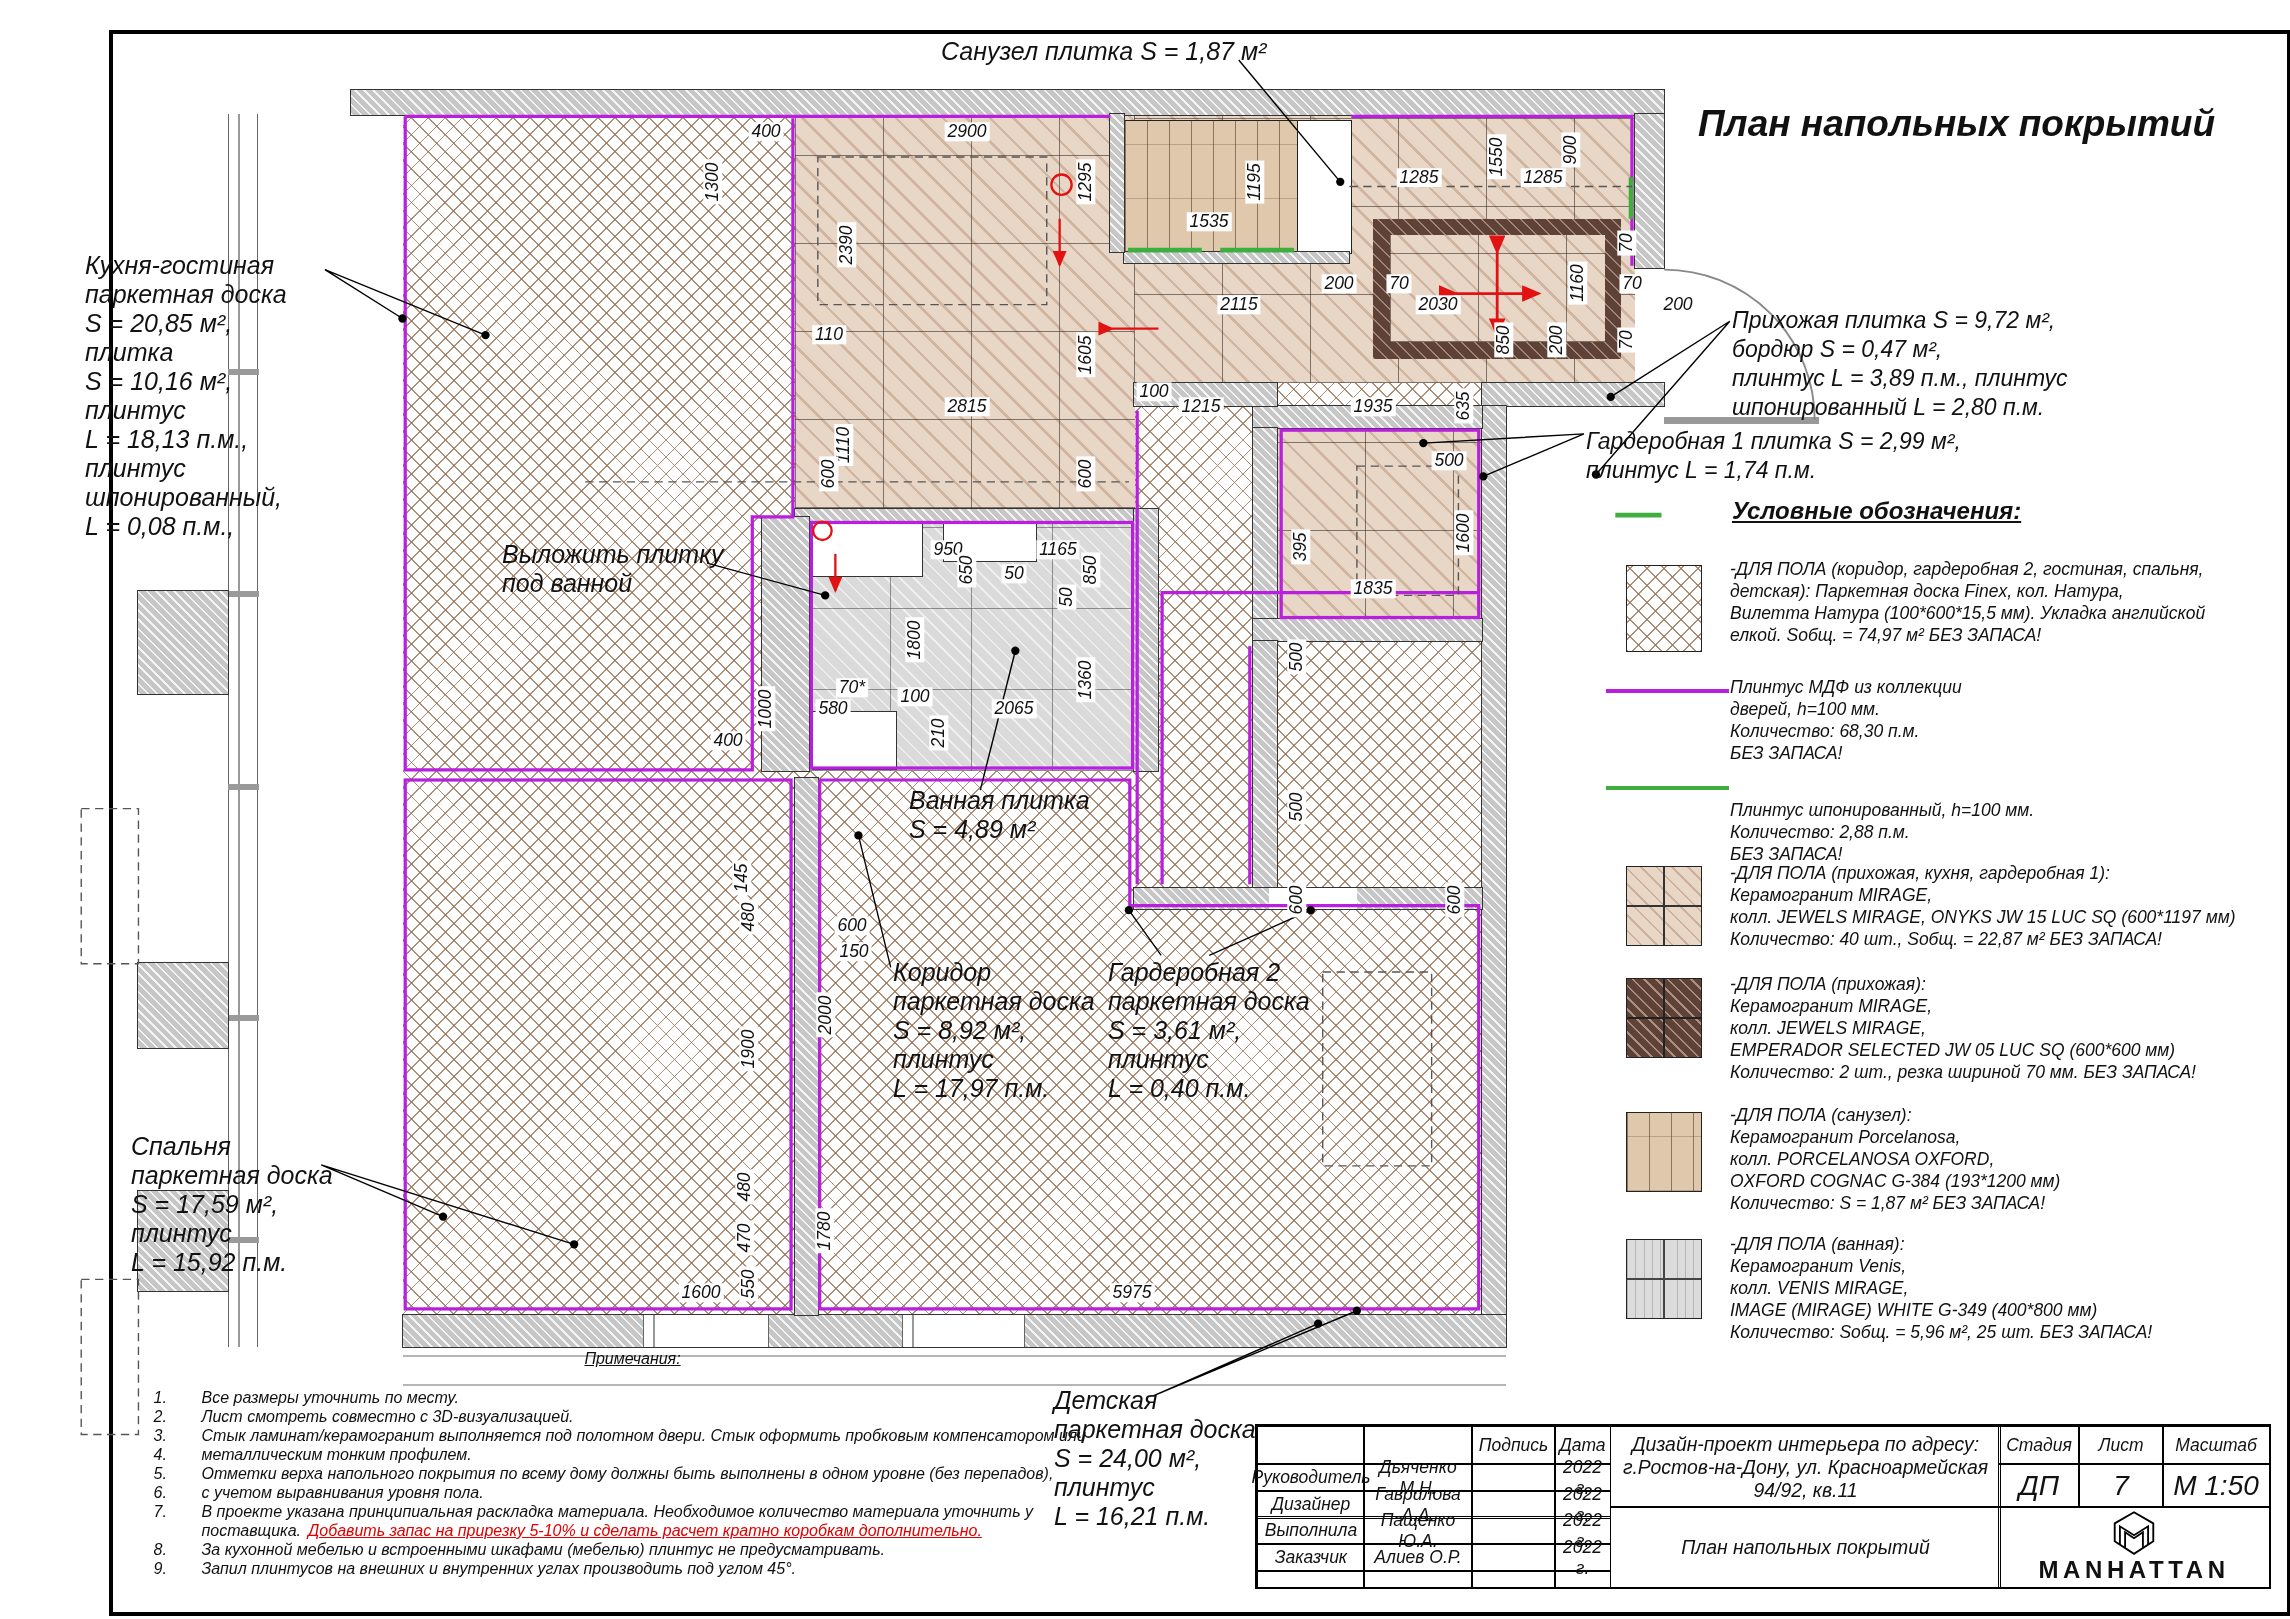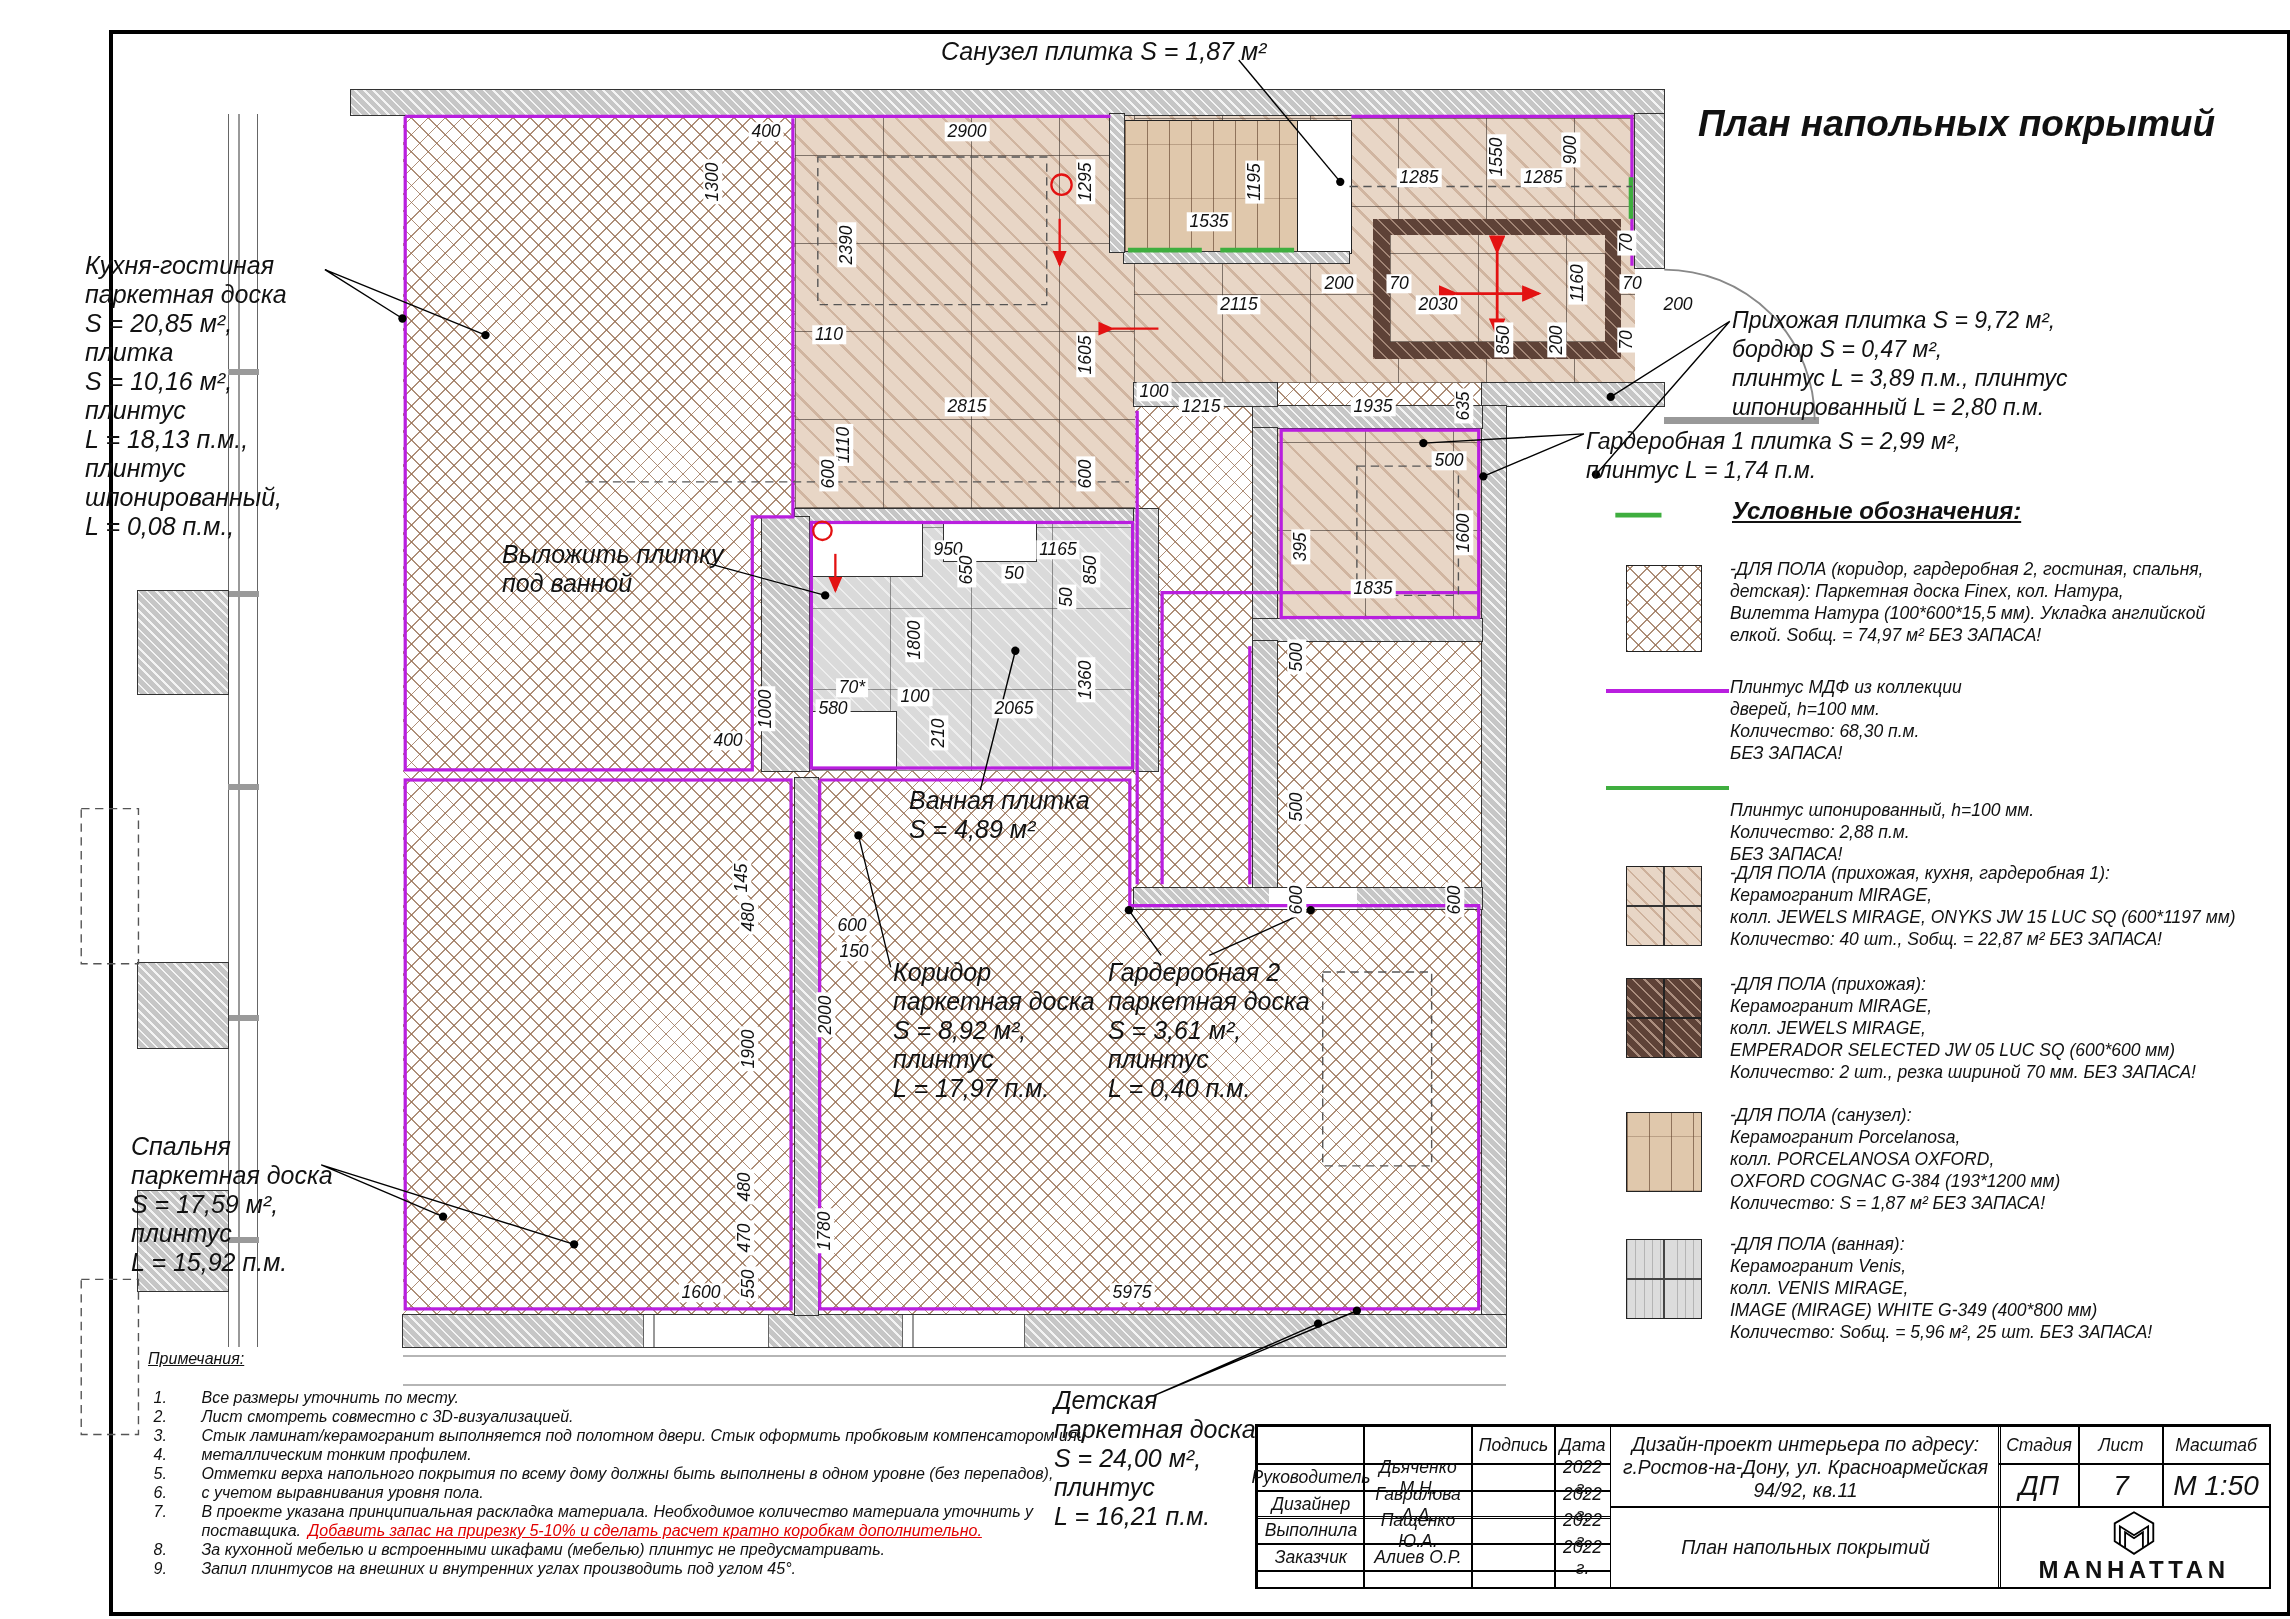--- a/index.html
+++ b/index.html
@@ -70,21 +70,21 @@
       linear-gradient(0deg,transparent calc(50% - 0.9px),#222 calc(50% - 0.9px),#222 calc(50% + 0.9px),transparent calc(50% + 0.9px)),
       linear-gradient(90deg,transparent calc(50% - 0.9px),#222 calc(50% - 0.9px),#222 calc(50% + 0.9px),transparent calc(50% + 0.9px)),
       repeating-linear-gradient(45deg, rgba(235,205,185,.55) 0 1.8px, transparent 1.8px 8.3px);}
   .swatch-graytile{background-color:#dcdcdc;background-image:
       linear-gradient(0deg,transparent calc(50% - 0.9px),#444 calc(50% - 0.9px),#444 calc(50% + 0.9px),transparent calc(50% + 0.9px)),
       linear-gradient(90deg,transparent calc(50% - 0.9px),#444 calc(50% - 0.9px),#444 calc(50% + 0.9px),transparent calc(50% + 0.9px)),
       repeating-linear-gradient(90deg, rgba(120,120,120,.4) 0 0.9px, transparent 0.9px 8.3px);}
   .line-swatch{position:absolute;height:3.7px;z-index:50;}
   
   .notes{left:148px;top:1349px;width:969px;z-index:50;font-style:italic;font-size:16px;line-height:19px;}
-  .notes .head{text-decoration:underline;margin-bottom:20px;}
+  .notes .head{text-decoration:underline;margin-bottom:20px;text-align:center;}
   .note-row{display:flex;}
   .note-row .n{width:48px;flex:none;padding-left:5.5px;}
   .note-row .red{color:#e00000;text-decoration:underline;margin-left:7px;}
   
   .tb{left:1255px;top:1424px;width:1012px;height:161px;border:2.8px solid #000;z-index:60;background:#fff;}
   .tb .cell{position:absolute;border:1.4px solid #000;display:flex;align-items:center;justify-content:center;
     font-style:italic;font-size:17.5px;text-align:center;}
   .tb .big{font-size:28px;}
   .logo-word{font-weight:700;font-size:24px;letter-spacing:4.6px;font-style:normal;}
   .overlay{left:0;top:0;width:2291px;height:1620px;z-index:30;pointer-events:none;}

